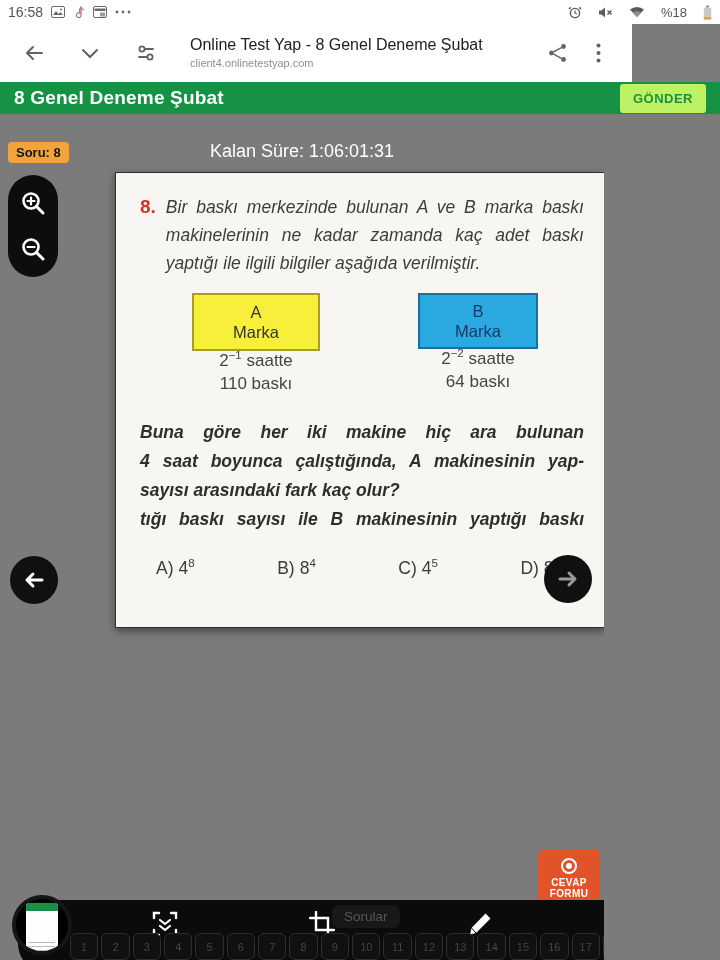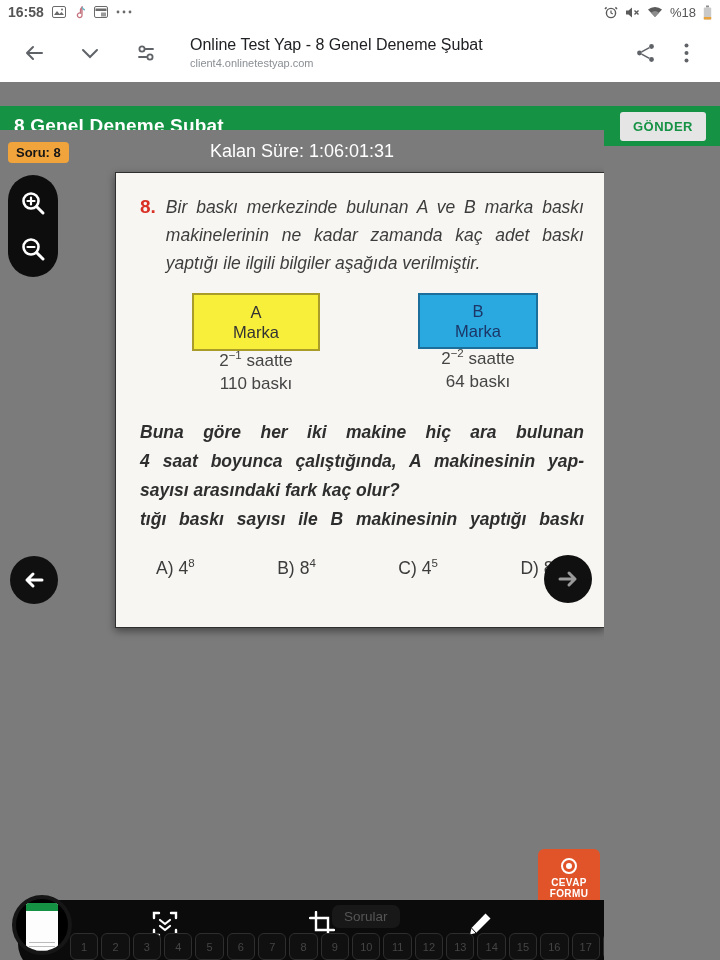--- a/index.html
+++ b/index.html
@@ -4,39 +4,39 @@
 <style>
   * { margin:0; padding:0; box-sizing:border-box; }
   html,body { width:720px; height:960px; overflow:hidden; background:#7b7b7b;
     font-family:"Liberation Sans","DejaVu Sans",sans-serif; }
   .screen { position:relative; width:720px; height:960px; background:#7b7b7b; overflow:hidden; }
 
   
   .status-bar { position:absolute; top:0; left:0; width:720px; height:24px; background:#ffffff;
     display:flex; align-items:center; padding:0 8px; color:#525252; }
   .status-left { display:flex; align-items:center; gap:8px; }
-  .status-time { font-size:14px; color:#555;font-weight:bold; }
-  .status-right { margin-left:auto; display:flex; align-items:center; gap:7px; }
+  .status-time { font-size:14px; color:#555; }
+  .status-right { margin-left:auto; display:flex; align-items:center; gap:16px; }
   .status-batt-text { font-size:13px; color:#555; }
   .sicon { display:inline-flex; align-items:center; }
 
   
-  .browser-bar { position:absolute; top:24px; left:0; width:720px; height:58px; background:#ffffff;
+  .browser-bar { position:absolute; top:24px; left:0; width:632px; height:58px; background:#ffffff;
     display:flex; align-items:center; padding:0 14px;gap:16px; }
   .bicon { width:40px; height:40px; display:flex; align-items:center; justify-content:center; cursor:pointer; }
   .title-block { margin-left:8px; line-height:1.15; flex:1; min-width:0; }
   .page-title { font-size:16px; color:#202124; white-space:nowrap; }
   .page-url { font-size:11px; color:#8a8f94; margin-top:2px; }
   .browser-right { display:flex; align-items:center; }
 
   
-  .green-header { position:absolute; top:82px; left:0; width:720px; height:40px; background:#169245;
-    display:flex; align-items:center; padding:12px 14px;margin-top:24px; }
+  .green-header { position:absolute; top:82px; left:0; width:720px; height:32px; background:#169245;
+    display:flex; align-items:center; padding:12px 14px; }
   .test-title { color:#fff; font-size:19px; font-weight:bold; letter-spacing:.2px; }
-  .gonder-btn { margin-left:auto; background:#e5e5e5; color:#169245; font-weight:bold; font-size:13px;
+  .gonder-btn { margin-left:auto; background:#bef264; color:#169245; font-weight:bold; font-size:13px;
     padding:7px 13px; border:none; border-radius:3px; letter-spacing:.5px; cursor:pointer; }
 
   
   .content { position:absolute; top:130px; left:0; width:604px; height:830px; background:#7b7b7b; overflow:hidden; }
   .soru-badge { position:absolute; left:8px; top:12px; background:#f1a33c; color:#161616;
     font-size:13px; font-weight:bold; padding:3px 8px; border-radius:4px; }
   .timer { position:absolute; top:11px; left:0; width:100%; text-align:center; color:#fff; font-size:18px; }
 
   .zoom-pill { position:absolute; left:8px; top:45px; width:50px; height:102px; background:#0d0d0d;
     border-radius:25px; display:flex; flex-direction:column; align-items:center; justify-content:space-evenly; }

